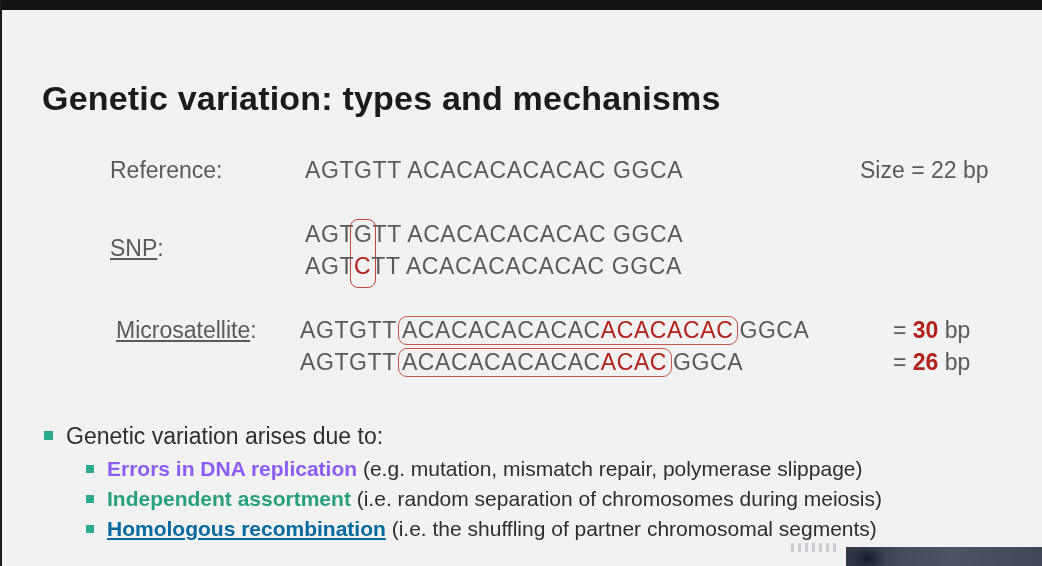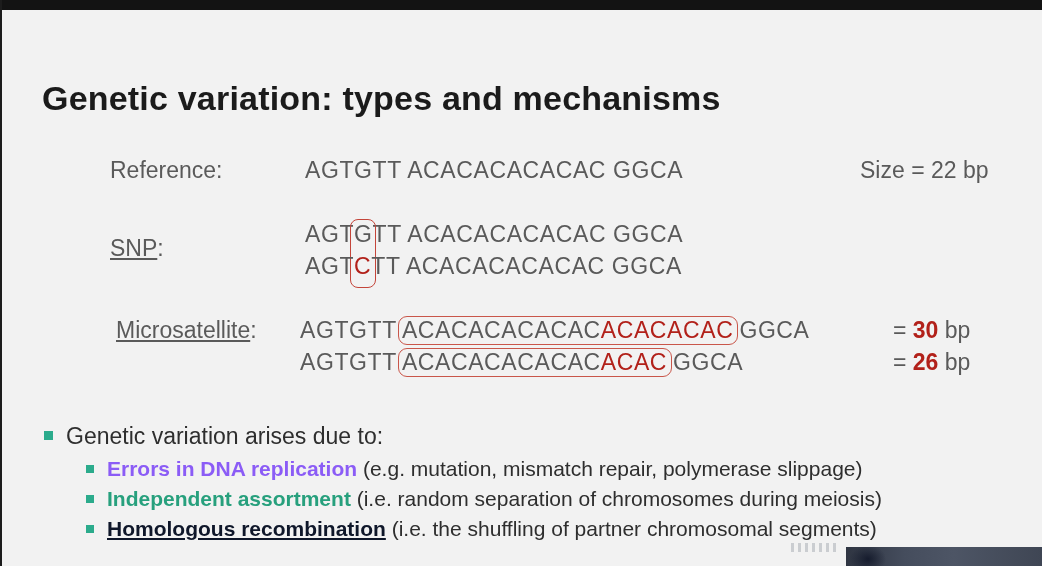--- a/index.html
+++ b/index.html
@@ -62,21 +62,21 @@
     width: 9px; height: 9px;
     background: #2bab8c;
     margin-right: 13px;
     vertical-align: 4px;
   }
   .bullet-sq.small { width: 8px; height: 8px; margin-right: 13px; vertical-align: 3px; }
   .b-main { font-size: 23px; }
   .b-sub { font-size: 21px; }
   .bold-dark { font-weight: bold; color: #8b5cf6; }
   .bold-green { font-weight: bold; color: #27a07d; }
-  .bold-green-underline { font-weight: bold; color: #0f172a; text-decoration: underline; text-align: center; }
+  .bold-green-underline { font-weight: bold; color: #0369a1; text-decoration: underline; text-align: center; }
 
   
   .video-overlay {
     position: absolute; left: 846px; top: 547px;
     width: 196px; height: 19px;
     background:
       radial-gradient(ellipse 26px 20px at 22px 12px, rgba(16,22,40,0.85), rgba(16,22,40,0) 70%),
       linear-gradient(90deg, #2f3542 0%, #454d5d 30%, #4d5565 55%, #3f4654 100%);
   }
   .watermark {

